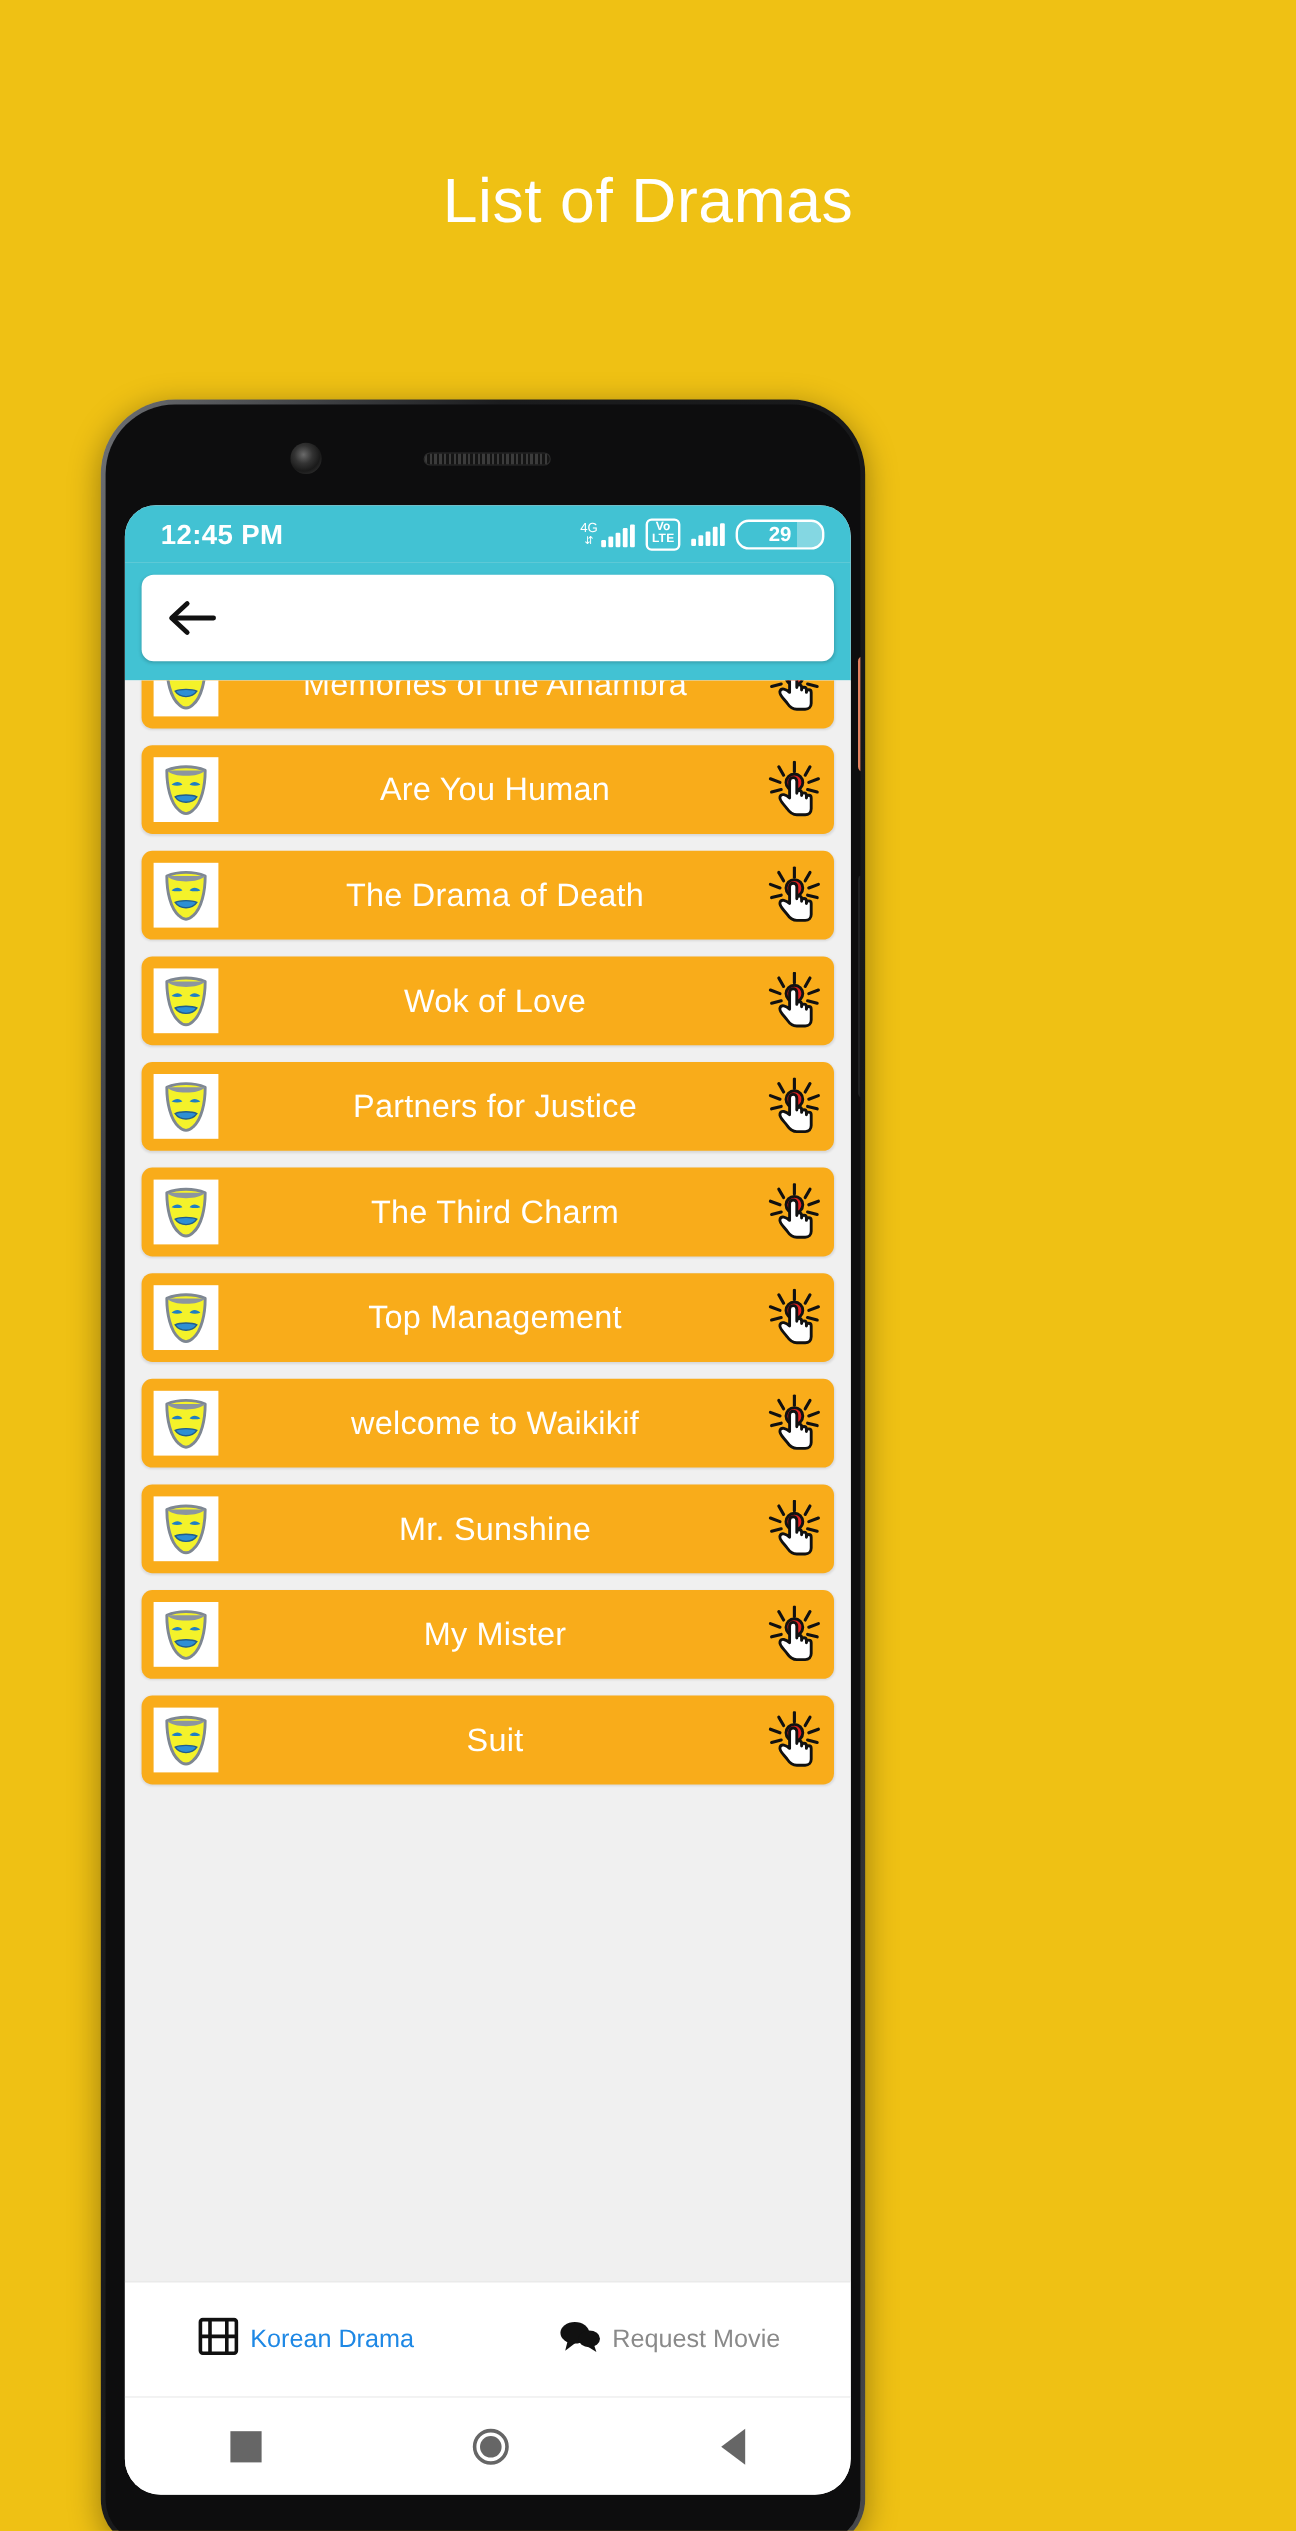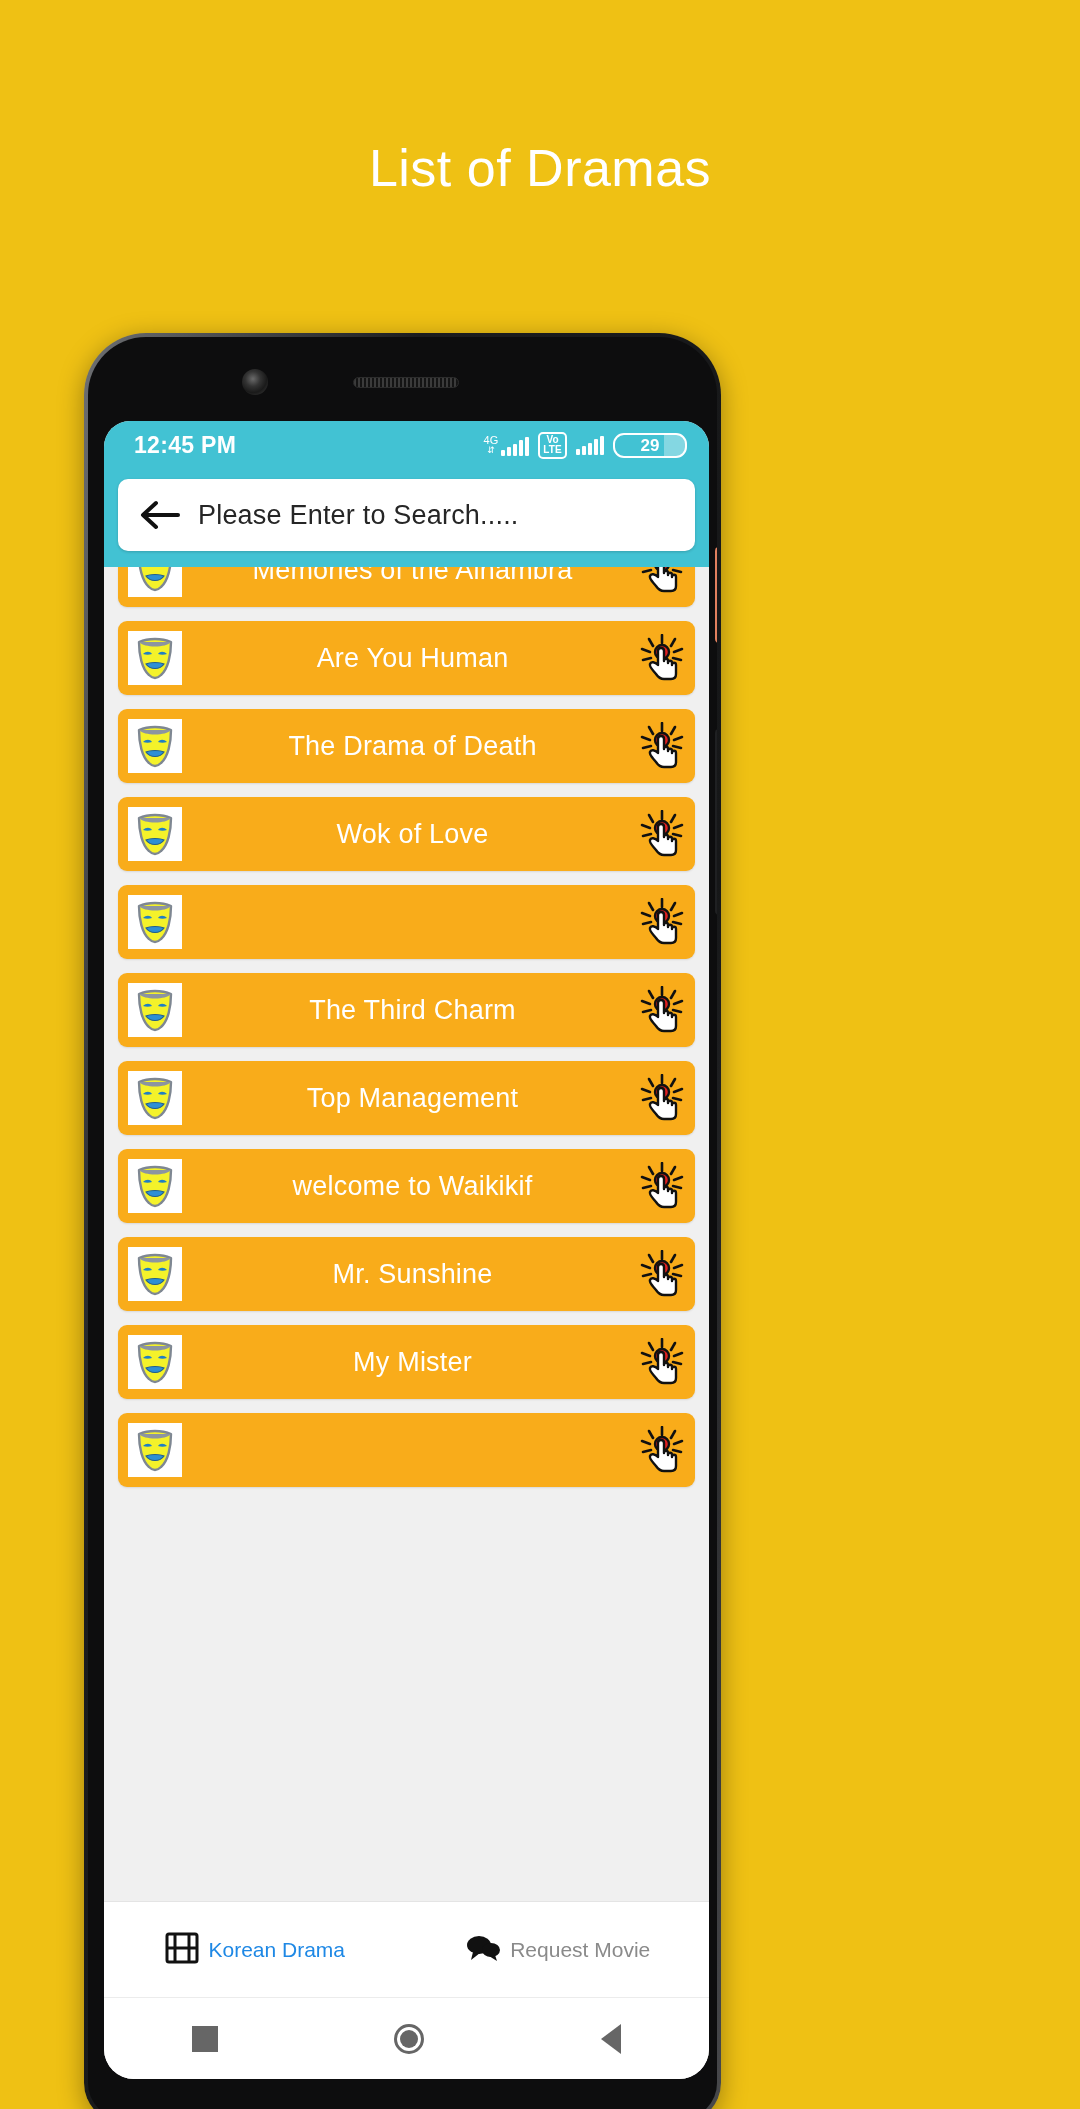--- a/index.html
+++ b/index.html
@@ -306,21 +306,20 @@
       </div>
 
       <div class="searchwrap">
         <div class="searchbox">
           <span class="back-arrow">
             <svg width="42" height="32" viewBox="0 0 42 32">
               <line x1="40" y1="16" x2="6" y2="16" stroke="#111" stroke-width="4" stroke-linecap="round"></line>
               <polyline points="18,4 5,16 18,28" fill="none" stroke="#111" stroke-width="4" stroke-linecap="round" stroke-linejoin="round"></polyline>
             </svg>
           </span>
-          <span class="search-placeholder">Please Enter to Search.....</span>
         </div>
       </div>
 
       <div class="list">
         <div class="list-scroll" id="list-scroll">
             <div class="drama-row">
               <span class="mask-thumb">
                 <svg width="46" height="46" viewBox="0 0 46 46">
   <path d="M23 4 C14 4 7 7 7 7 C7 20 10 34 17 40 C19 42 21 43 23 43 C25 43 27 42 29 40 C36 34 39 20 39 7 C39 7 32 4 23 4 Z" fill="#F4F22A" stroke="#7E8792" stroke-width="2.4" stroke-linejoin="round"></path>
   <path d="M7 7 C12 13 34 13 39 7" fill="#8C95A0"></path>
@@ -430,20 +429,21 @@
             <div class="drama-row">
               <span class="mask-thumb">
                 <svg width="46" height="46" viewBox="0 0 46 46">
   <path d="M23 4 C14 4 7 7 7 7 C7 20 10 34 17 40 C19 42 21 43 23 43 C25 43 27 42 29 40 C36 34 39 20 39 7 C39 7 32 4 23 4 Z" fill="#F4F22A" stroke="#7E8792" stroke-width="2.4" stroke-linejoin="round"></path>
   <path d="M7 7 C12 13 34 13 39 7" fill="#8C95A0"></path>
   <path d="M11 19 C14 16 18 16 20 19 C17 20 14 20 11 19 Z" fill="#1F7FC4"></path>
   <path d="M26 19 C28 16 32 16 35 19 C32 20 29 20 26 19 Z" fill="#1F7FC4"></path>
   <path d="M14 29 C18 35 28 35 32 29 C28 27 18 27 14 29 Z" fill="#2D8FD4" stroke="#215E8C" stroke-width="1.2"></path>
 </svg>
               </span>
+              <span class="drama-title">Partners for Justice</span>
               <span class="tap-icon">
                 <svg width="44" height="48" viewBox="0 0 44 48">
   <g stroke="#111" stroke-width="2.6" stroke-linecap="round">
     <line x1="22" y1="1" x2="22" y2="9"></line>
     <line x1="9" y1="5" x2="13" y2="12"></line>
     <line x1="35" y1="5" x2="31" y2="12"></line>
     <line x1="2" y1="15" x2="10" y2="18"></line>
     <line x1="42" y1="15" x2="34" y2="18"></line>
     <line x1="3" y1="26" x2="11" y2="24"></line>
     <line x1="41" y1="26" x2="33" y2="24"></line>
@@ -591,20 +591,21 @@
             <div class="drama-row">
               <span class="mask-thumb">
                 <svg width="46" height="46" viewBox="0 0 46 46">
   <path d="M23 4 C14 4 7 7 7 7 C7 20 10 34 17 40 C19 42 21 43 23 43 C25 43 27 42 29 40 C36 34 39 20 39 7 C39 7 32 4 23 4 Z" fill="#F4F22A" stroke="#7E8792" stroke-width="2.4" stroke-linejoin="round"></path>
   <path d="M7 7 C12 13 34 13 39 7" fill="#8C95A0"></path>
   <path d="M11 19 C14 16 18 16 20 19 C17 20 14 20 11 19 Z" fill="#1F7FC4"></path>
   <path d="M26 19 C28 16 32 16 35 19 C32 20 29 20 26 19 Z" fill="#1F7FC4"></path>
   <path d="M14 29 C18 35 28 35 32 29 C28 27 18 27 14 29 Z" fill="#2D8FD4" stroke="#215E8C" stroke-width="1.2"></path>
 </svg>
               </span>
+              <span class="drama-title">Suit</span>
               <span class="tap-icon">
                 <svg width="44" height="48" viewBox="0 0 44 48">
   <g stroke="#111" stroke-width="2.6" stroke-linecap="round">
     <line x1="22" y1="1" x2="22" y2="9"></line>
     <line x1="9" y1="5" x2="13" y2="12"></line>
     <line x1="35" y1="5" x2="31" y2="12"></line>
     <line x1="2" y1="15" x2="10" y2="18"></line>
     <line x1="42" y1="15" x2="34" y2="18"></line>
     <line x1="3" y1="26" x2="11" y2="24"></line>
     <line x1="41" y1="26" x2="33" y2="24"></line>

